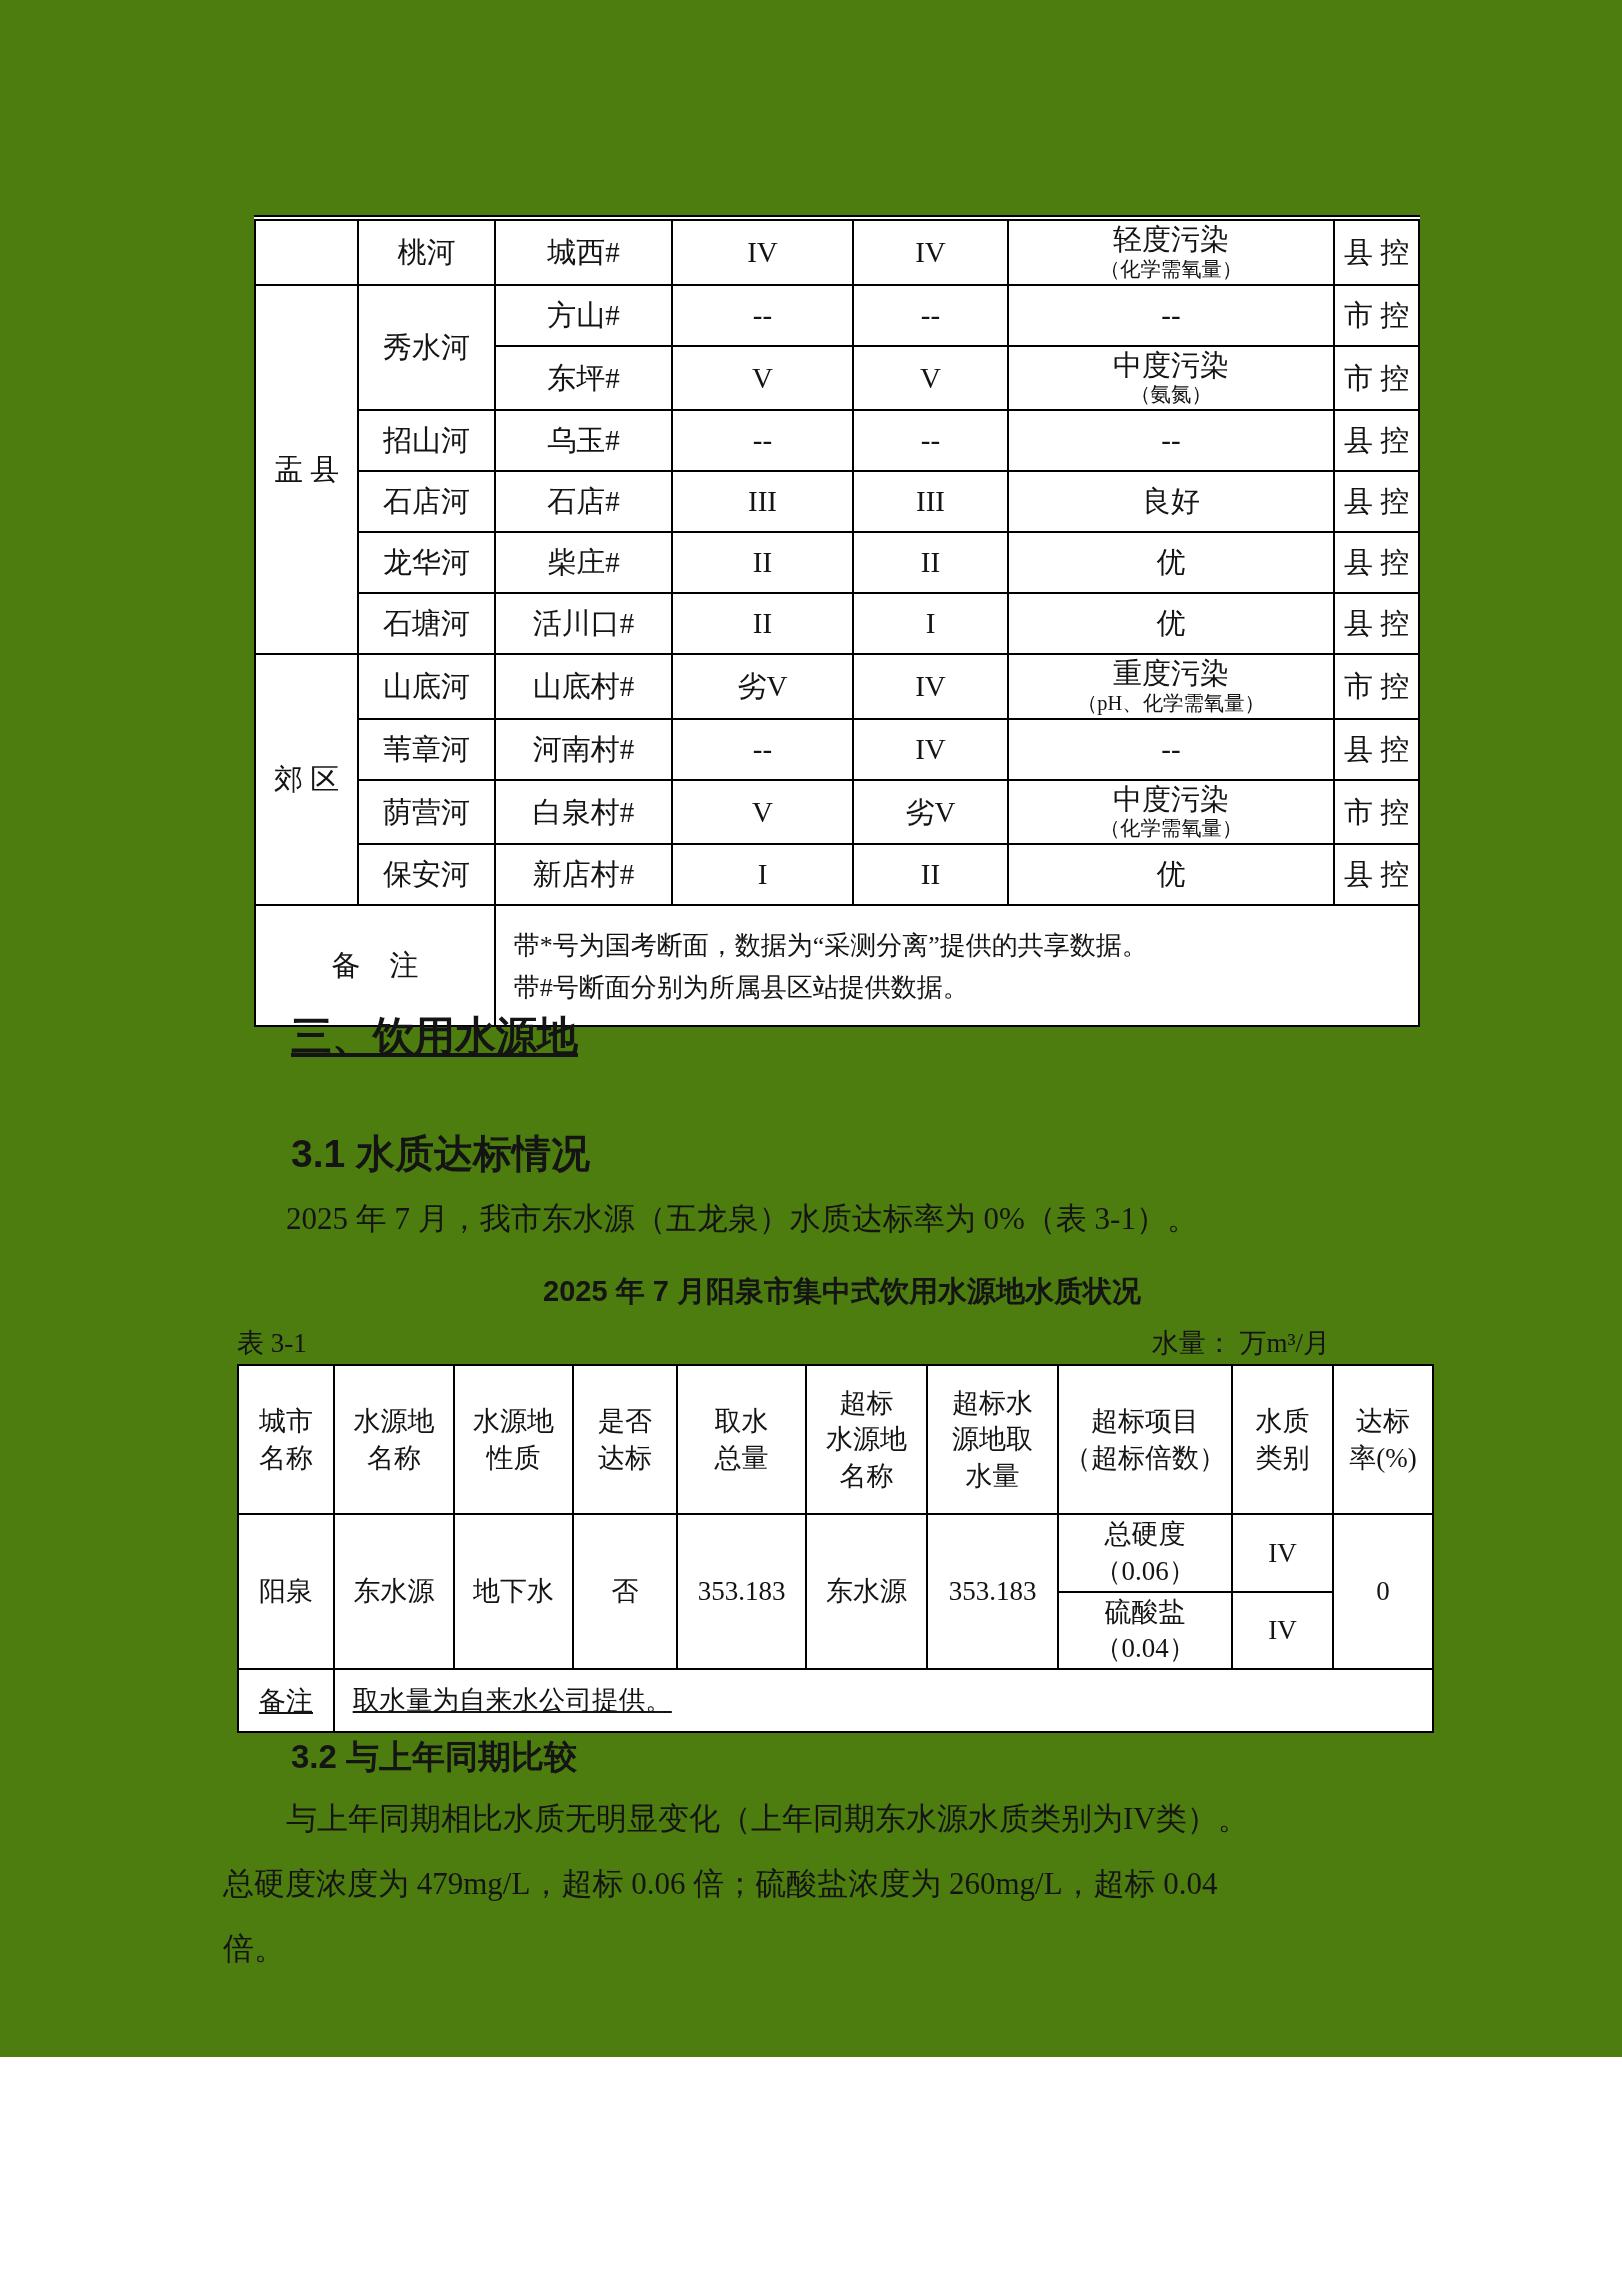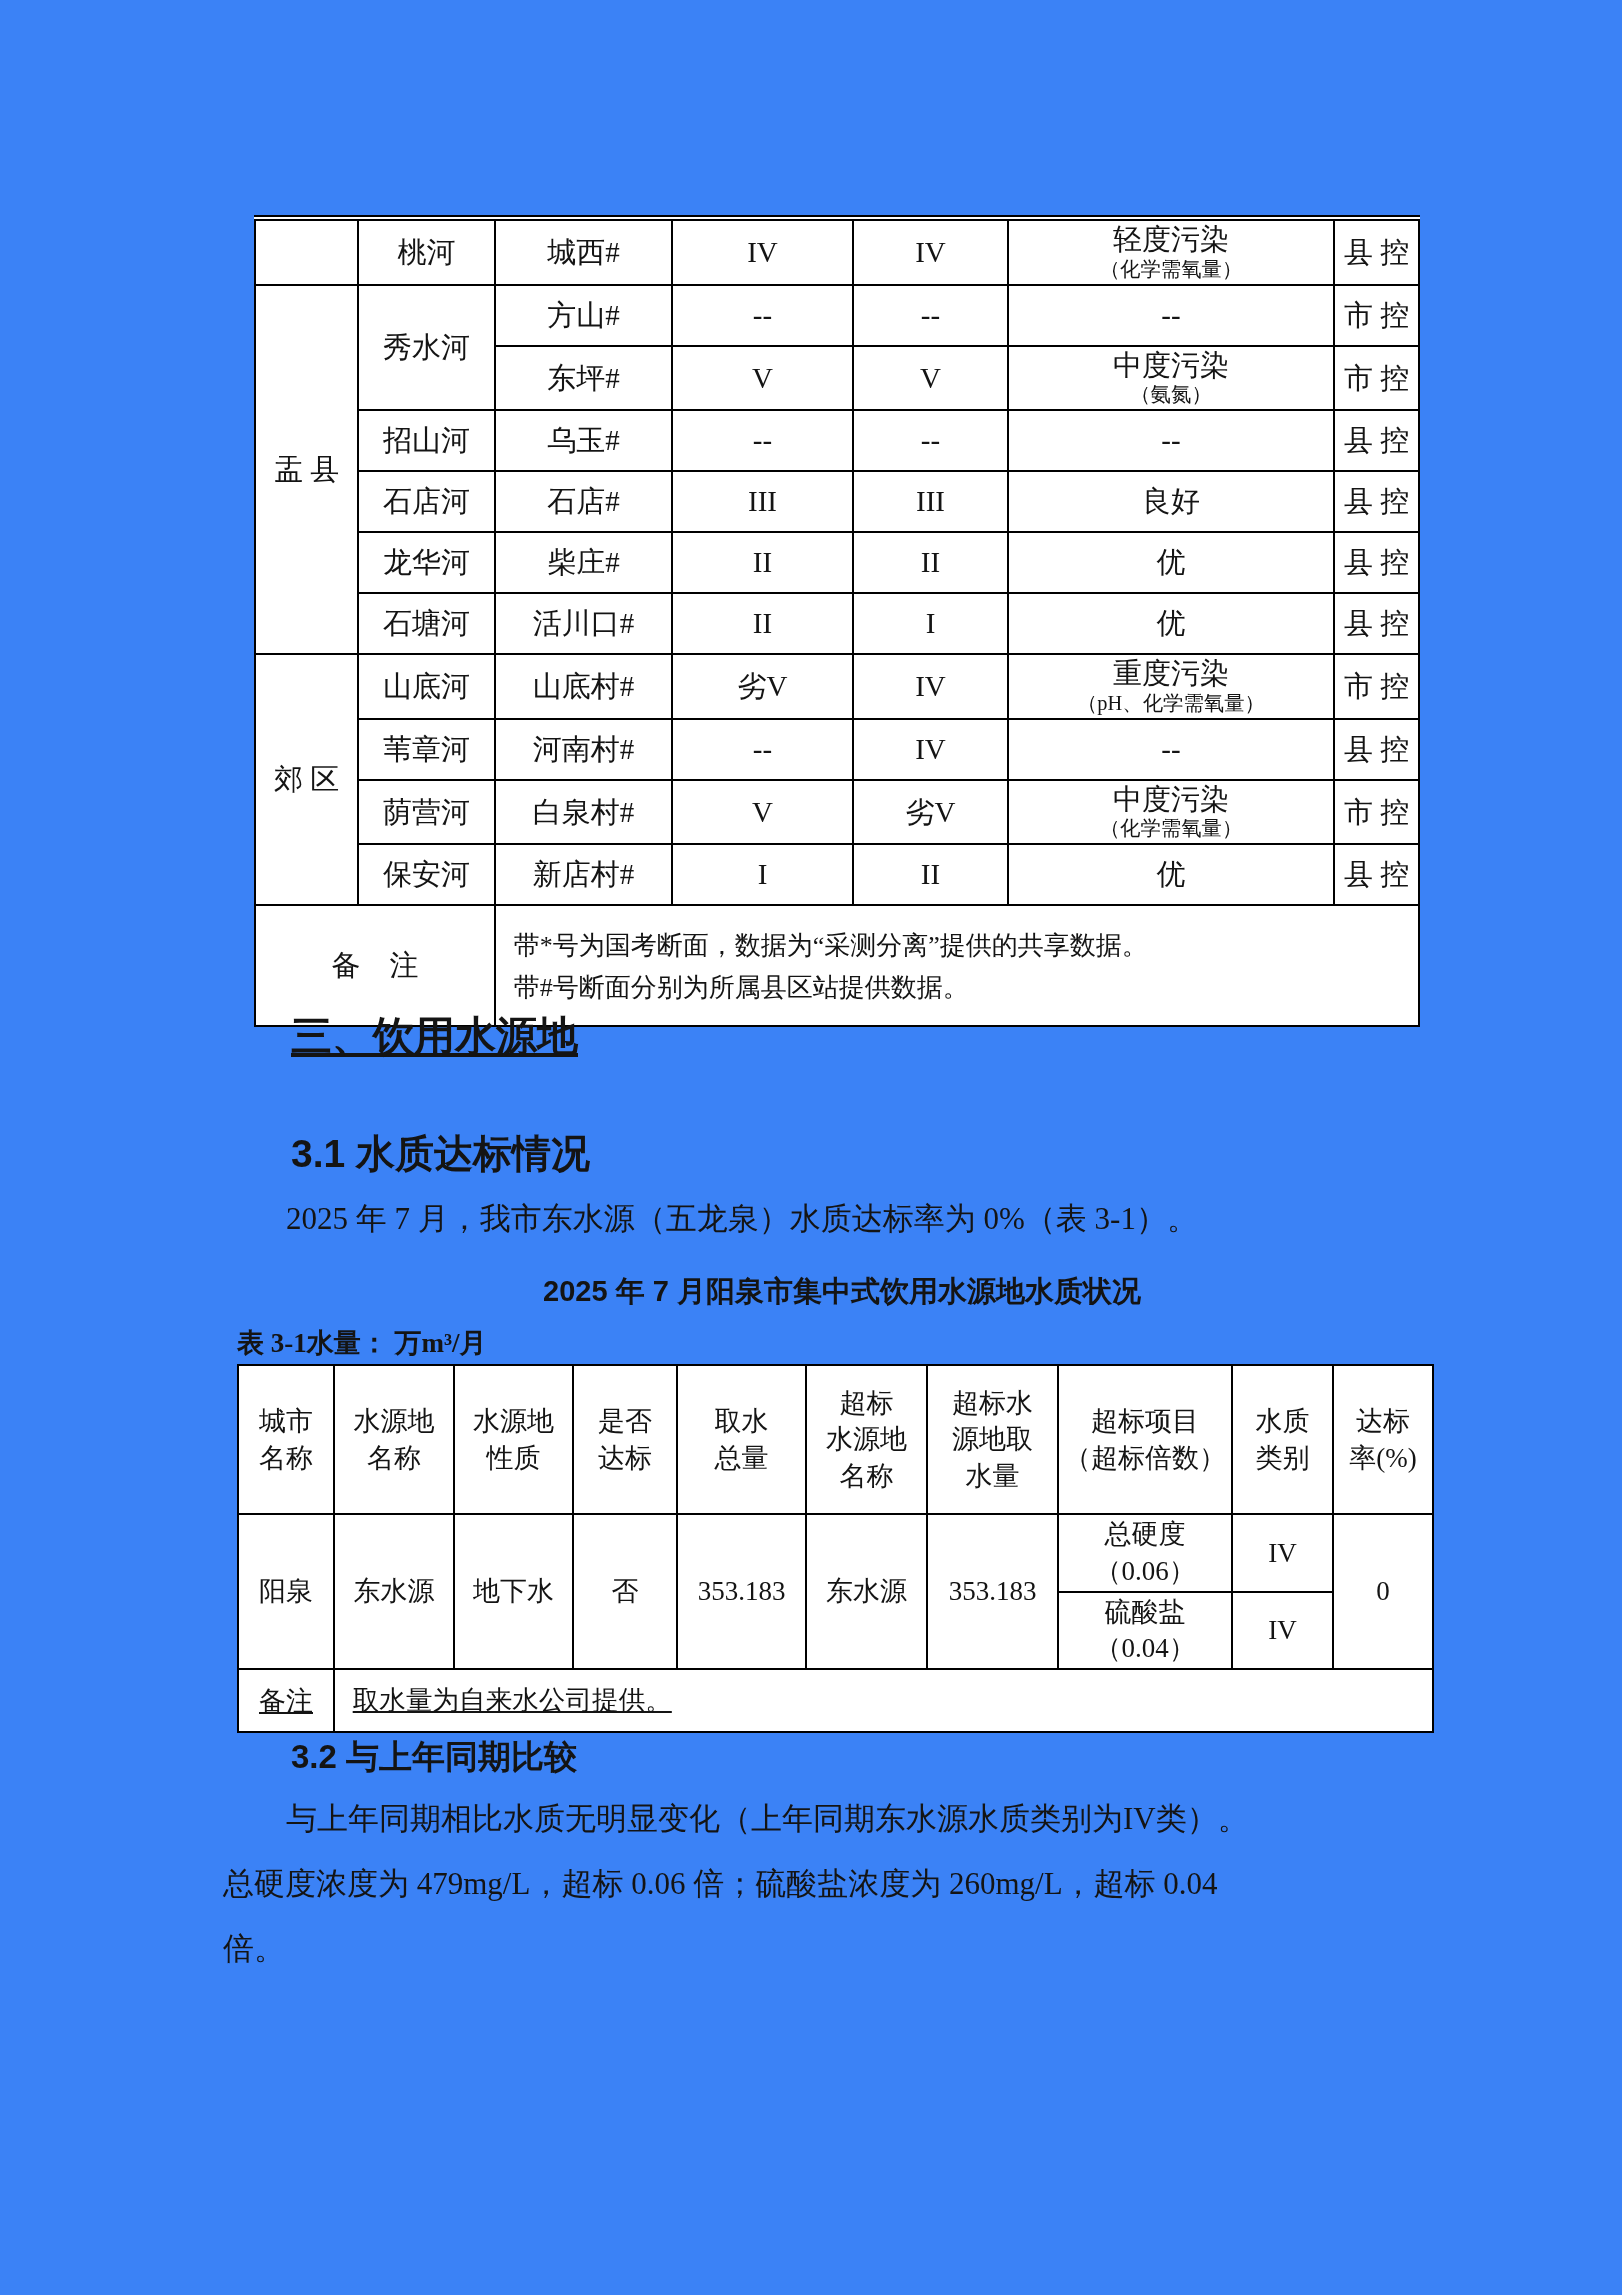--- a/index.html
+++ b/index.html
@@ -2,21 +2,21 @@
 <html style="font-size:11px"><head>
 <meta charset="utf-8">
 <style>
   * { margin:0; padding:0; box-sizing:border-box; }
   html,body { background:#ffffff; }
   body {
     width:1623px; height:2295px;
     font-family:"Liberation Serif","DejaVu Serif",serif;
     color:#141414;
   }
-  .page { position:relative; width:1623px; height:2295px; overflow:hidden; background:#3b82f6; }
+  .page { position:relative; width:1623px; height:2057px; overflow:hidden; background:#4d7c0f; }
 
   table { border-collapse:collapse; table-layout:fixed; background:#fff; }
 
   
   .t1 { position:absolute; left:254px; top:215px; width:1164px;
         border:2px solid #000; border-top:6.1px double #000; }
   .t1 td {
     border:2px solid #000;
     text-align:center; vertical-align:middle;
     font-size:29px; line-height:1.18;
@@ -35,22 +35,22 @@
              font-weight:700; white-space:nowrap; }
   .h3  { top:1009px; font-size:41px;text-decoration:underline; }
   .h31 { top:1127px; font-size:39px; }
   .h32 { top:1735px; font-size:33px; }
   .p31 { position:absolute; left:223px; top:1196px; width:1292px;
          font-size:31px; line-height:1.5; text-indent:63px; white-space:nowrap; }
   .caption { position:absolute; left:196px; top:1272px; width:1292px; text-align:center;
              font-family:"Liberation Sans","DejaVu Sans",sans-serif; font-weight:700;
              font-size:29px; white-space:nowrap; }
   .tline { position:absolute; left:237px; top:1325px; width:1194px;
-           display:flex; align-items:flex-end;
-           font-size:27px;font-weight:bold; }
+           display:flex; justify-content:space-between; align-items:flex-end;
+           font-size:27px; }
   .tline .unit { padding-right:101px; }
 
   
   .t2 { position:absolute; left:237px; top:1364px; width:1194px; border:2px solid #000; }
   .t2 th, .t2 td {
     border:2px solid #000;
     font-weight:normal;
     text-align:center; vertical-align:middle;
     font-size:27px; line-height:1.35;
     padding:1.4px 2.7px;

